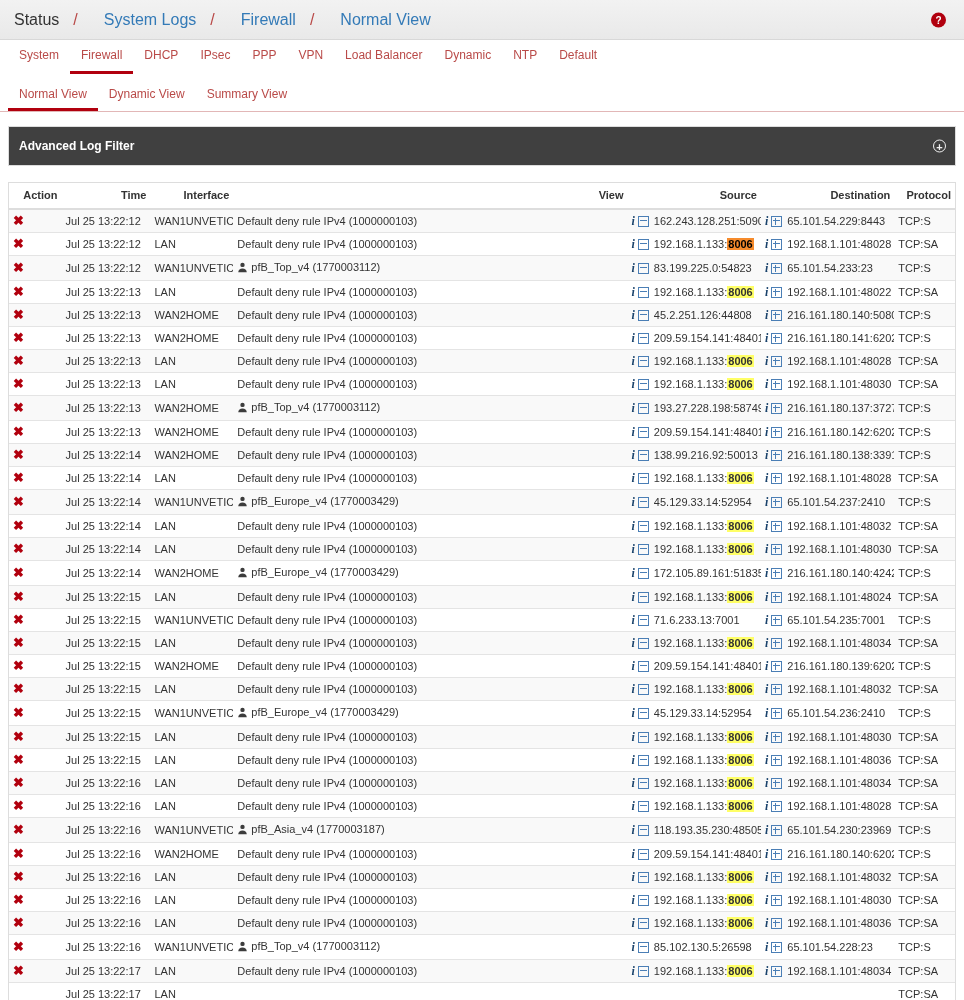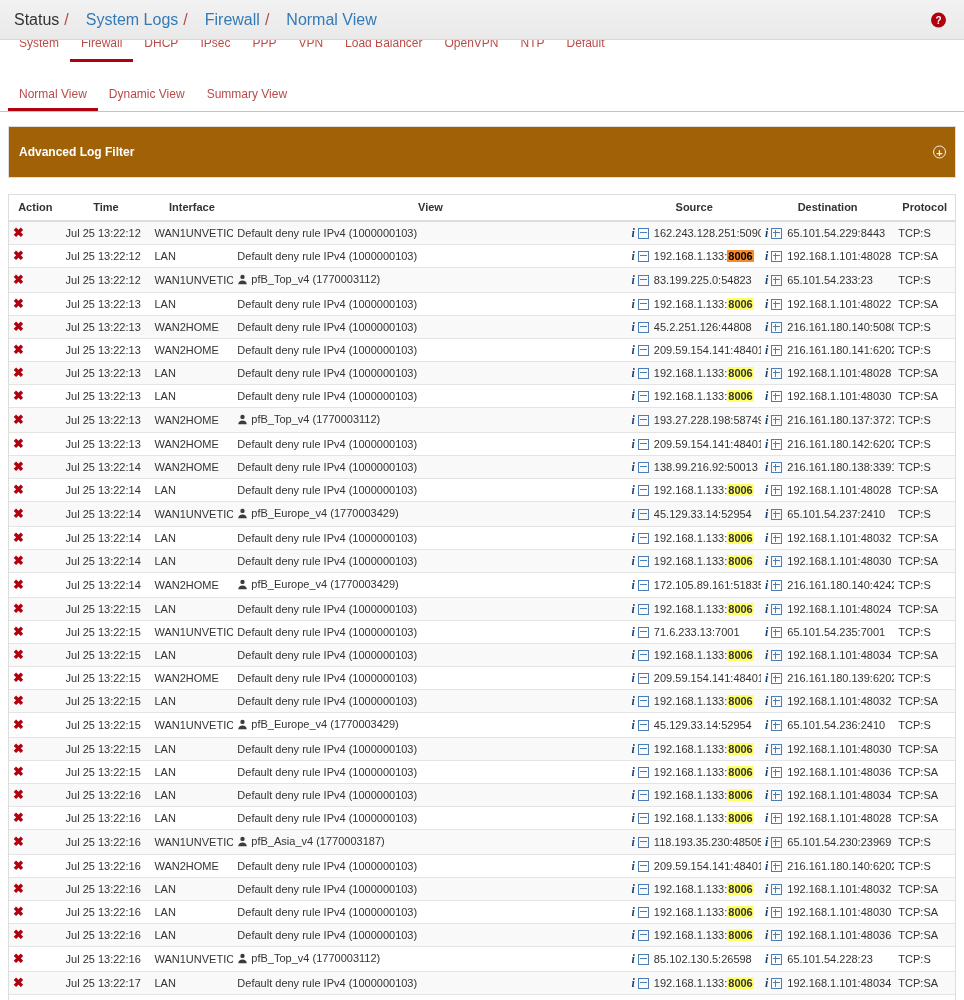--- a/index.html
+++ b/index.html
@@ -16,35 +16,35 @@
   
   .breadcrumb-bar{
     height:40px;
     background:linear-gradient(#f2f2f2,#e9e9e9);
     border-bottom:1px solid #d8d8d8;
     display:flex;align-items:center;
     padding:0 12px 0 14px;
     box-sizing:border-box;
     position:relative;
   }
-  .crumbs{display:flex;align-items:baseline;gap:5px;font-size:16px;}
+  .crumbs{display:flex;align-items:baseline;gap:14px;font-size:16px;}
   .crumb-static{color:#333;}
   .crumb-link{color:#337ab7;text-decoration:none;margin-left:12px;}
   .crumb-sep{color:#b94a48;}
   .help-icon{
     position:absolute;right:18px;top:50%;transform:translateY(-50%);
     width:15px;height:15px;border-radius:50%;
     background:#b1000e;color:#fff;
     font-size:10px;font-weight:bold;line-height:15px;text-align:center;
   }
 
   
   .tabs-primary{
     display:flex;align-items:flex-end;
-    padding:16px 8px;
+    padding:4px 8px;
     height:38px;
     background:#fff;
     box-sizing:border-box;
   }
   .tab{
     color:#b94a48;font-size:12px;
     padding:10px 11px 9px 11px;
     cursor:pointer;white-space:nowrap;
     border-bottom:3px solid transparent;
     text-decoration:none;
@@ -56,25 +56,25 @@
     height:34px;
     background:#fff;
     border-bottom:1px solid #e2b7b7;
     box-sizing:border-box;
   }
   .tabs-secondary .tab{padding:8px 11px 7px 11px;}
 
   
   .panel{margin:14px 8px 0 8px;border:1px solid #ddd;}
   .panel-heading{
-    background:#a16207;
+    background:#404040;
     color:#ffffff;
     font-size:12px;
     font-weight:bold;
-    padding:18px 10px;
+    padding:12px 10px;
     position:relative;
     height:14px;
     line-height:14px;
   }
   .panel-heading .toggle-icon{
     position:absolute;right:9px;top:50%;transform:translateY(-50%);
     width:13px;height:13px;border-radius:50%;
     border:1px solid #f1f1f1;
     color:#f1f1f1;font-size:11px;font-weight:bold;
     line-height:12px;text-align:center;
@@ -83,21 +83,21 @@
   .panel-spacer{height:16px;background:#fff;}
 
   
   table.logtable{
     width:100%;
     border-collapse:collapse;
     font-size:11px;
     table-layout:fixed;
   }
   table.logtable thead th{
-    text-align:center;
+    text-align:right;
     font-weight:bold;
     color:#333;
     padding:6px 4px 7px 4px;
     background:#ffffff;
     border-bottom:2px solid #dddddd;
     font-size:11px;
   }
   table.logtable tbody td{
     padding:5px 4px;
     border-top:1px solid #e4e4e4;
@@ -175,21 +175,21 @@
   </div>
 
   <div class="tabs-primary" id="tabs-primary">
       <a class="tab" href="#">System</a>
       <a class="tab active" href="#">Firewall</a>
       <a class="tab" href="#">DHCP</a>
       <a class="tab" href="#">IPsec</a>
       <a class="tab" href="#">PPP</a>
       <a class="tab" href="#">VPN</a>
       <a class="tab" href="#">Load Balancer</a>
-      <a class="tab" href="#">OpenVPN</a>
+      <a class="tab" href="#">Dynamic</a>
       <a class="tab" href="#">NTP</a>
       <a class="tab" href="#">Default</a>
     </div>
 
   <div class="tabs-secondary" id="tabs-secondary">
       <a class="tab active" href="#">Normal View</a>
       <a class="tab" href="#">Dynamic View</a>
       <a class="tab" href="#">Summary View</a>
     </div>
 

